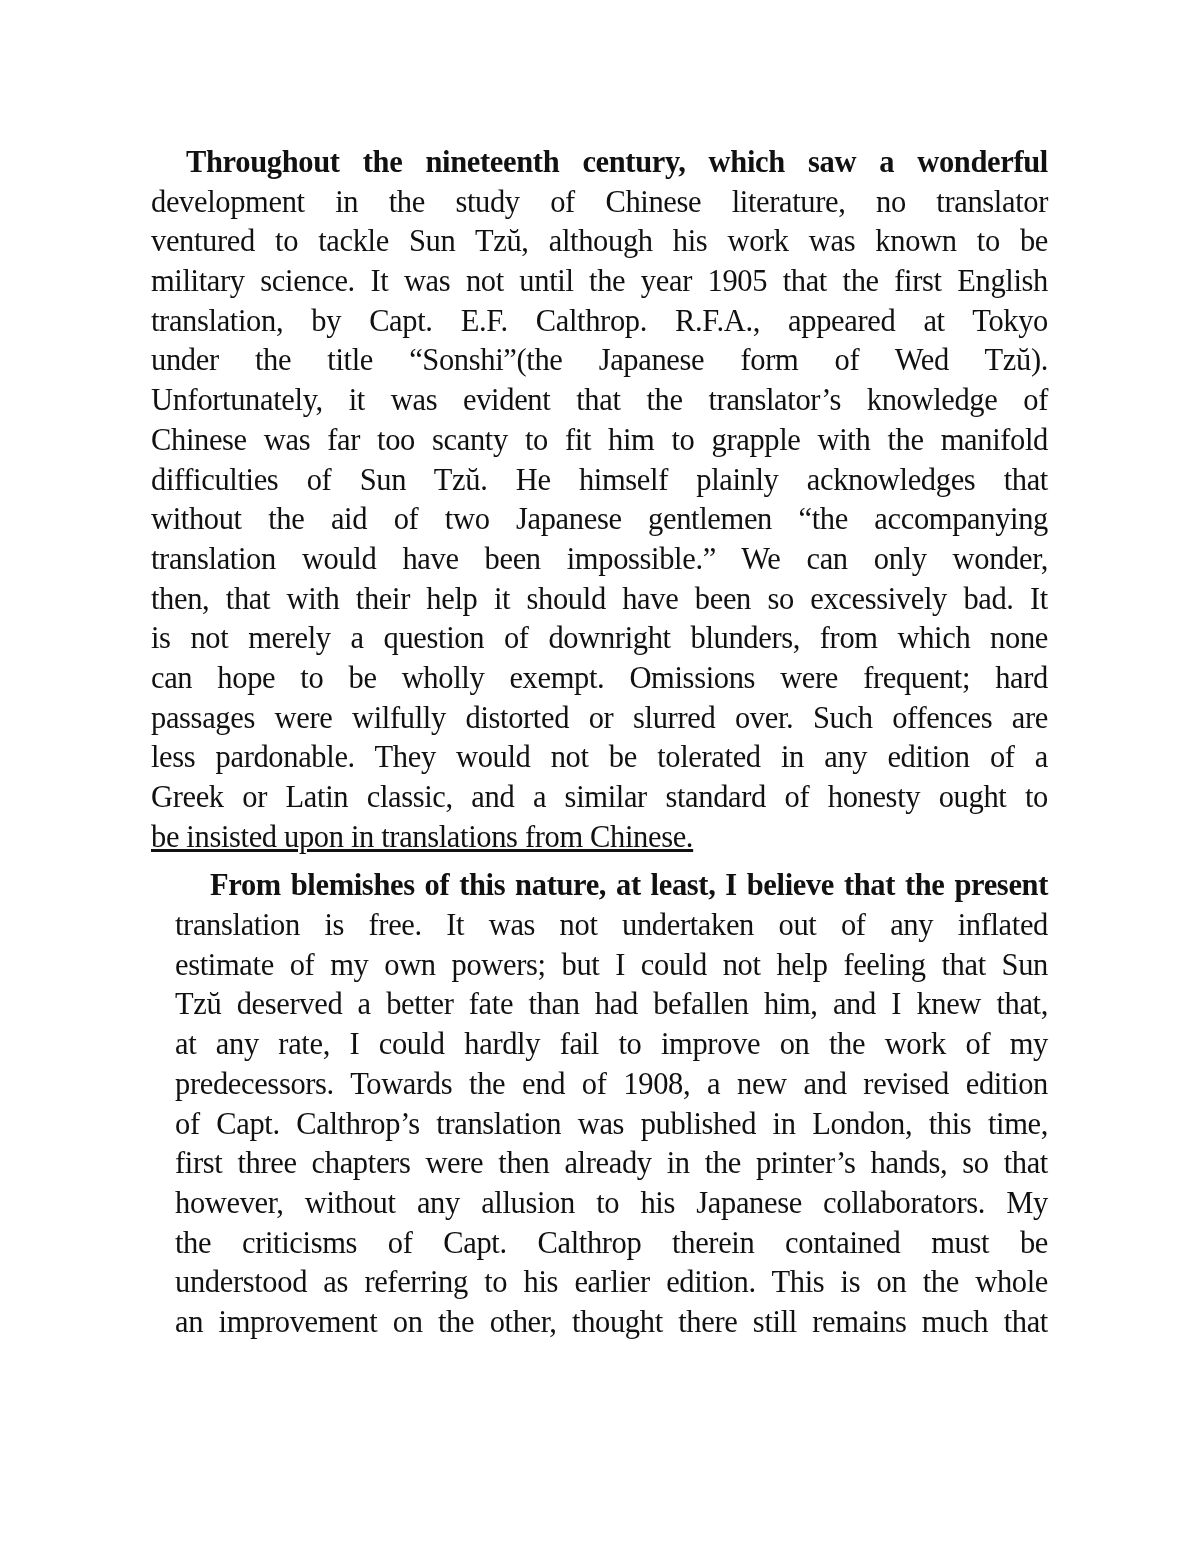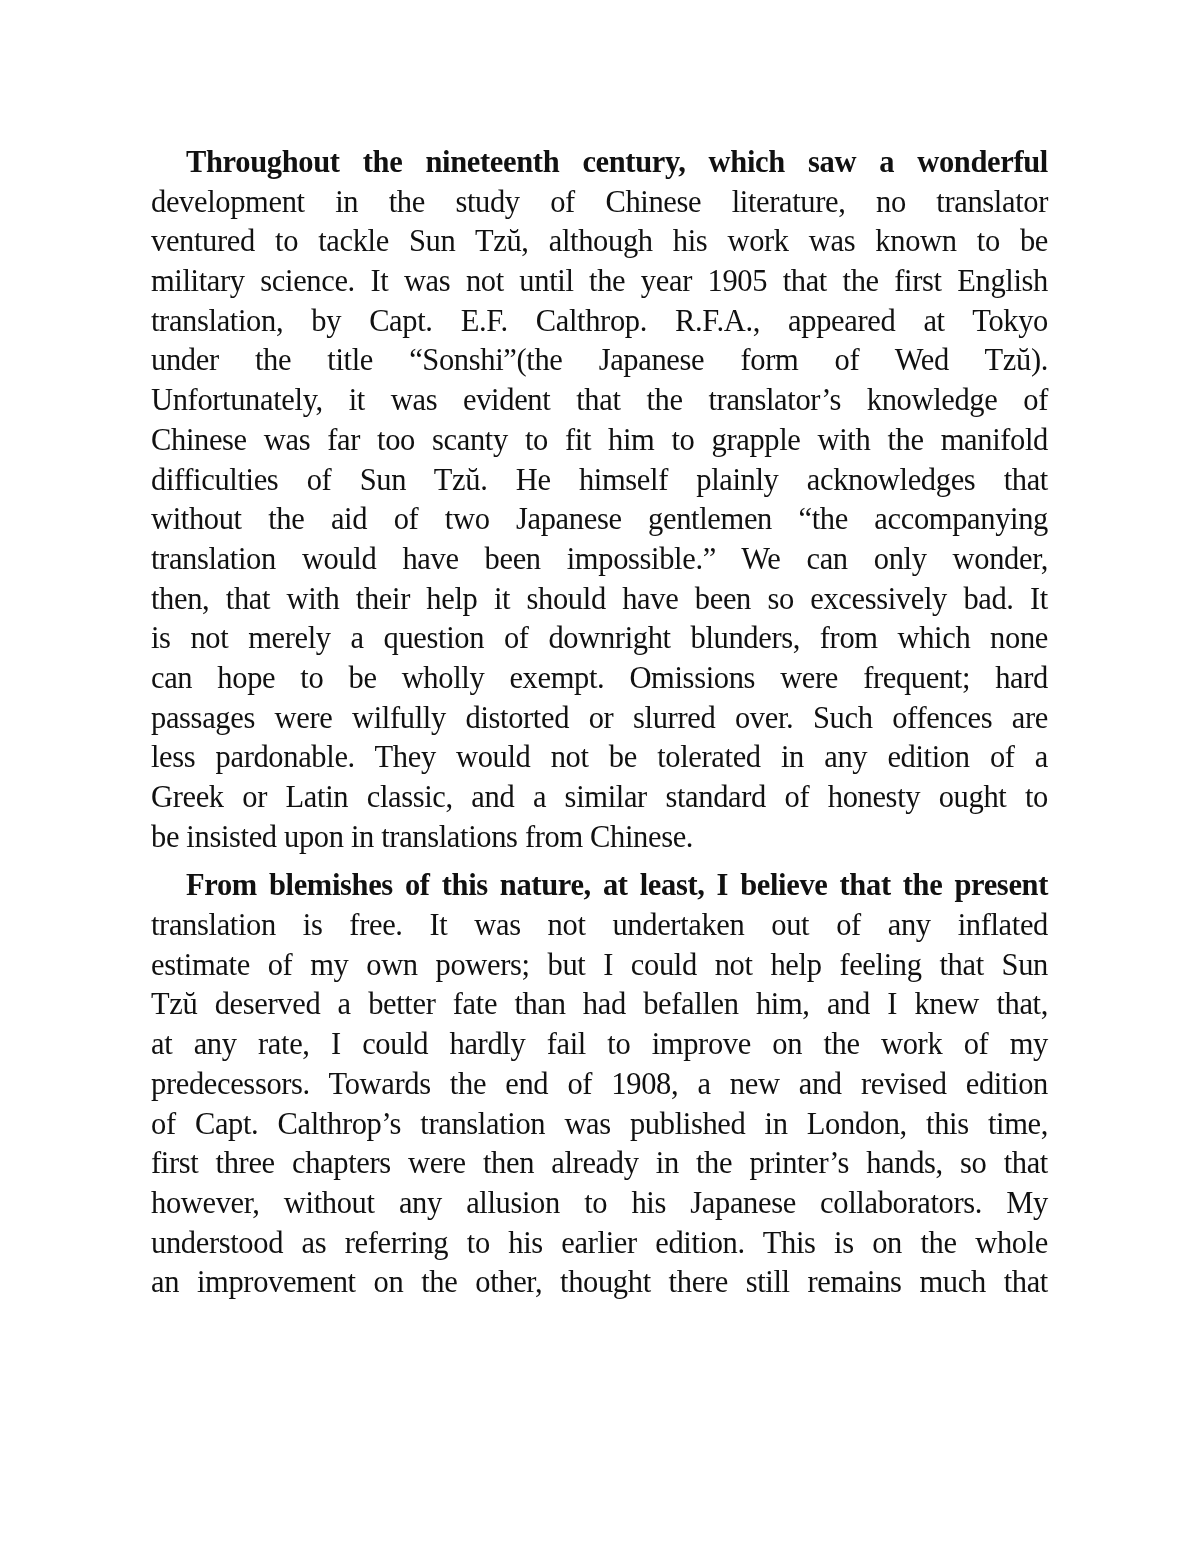--- a/index.html
+++ b/index.html
@@ -1,32 +1,32 @@
 <!DOCTYPE html>
 <html><head>
   <meta charset="utf-8">
   <style>
     html, body { margin: 0; padding: 0; background: #ffffff; }
     body { width: 1200px; height: 1552px; position: relative; overflow: hidden; }
     .page { position: absolute; left: 151px; top: 143px; width: 897px; }
     .para { margin: 0; }
-    .para + .para { margin-top: 9px; }
+    .para + .para { margin-top: 9px; margin-left: 24px; }
     .line {
       font-family: "Liberation Serif", serif;
       font-size: 30.5px;
       line-height: 39.7px;
       color: #111111;
       text-align: justify;
       text-align-last: justify;
       white-space: nowrap;
       height: 39.7px;
       transform-origin: left top;
       letter-spacing: -0.35px;
     }
-    .line.last { text-align-last: left; }
+    .line.last { text-align-last: left; text-decoration: underline; }
     .line.indent { padding-left: 35px; font-weight: bold; }
   </style>
 </head>
 <body>
 
 <div class="page">
   <div class="para">
     <div class="line indent">Throughout the nineteenth century, which saw a wonderful</div>
     <div class="line">development in the study of Chinese literature, no translator</div>
     <div class="line">ventured to tackle Sun Tzŭ, although his work was known to be</div>
@@ -49,16 +49,17 @@
   <div class="para">
     <div class="line indent">From blemishes of this nature, at least, I believe that the present</div>
     <div class="line">translation is free. It was not undertaken out of any inflated</div>
     <div class="line">estimate of my own powers; but I could not help feeling that Sun</div>
     <div class="line">Tzŭ deserved a better fate than had befallen him, and I knew that,</div>
     <div class="line">at any rate, I could hardly fail to improve on the work of my</div>
     <div class="line">predecessors. Towards the end of 1908, a new and revised edition</div>
     <div class="line">of Capt. Calthrop’s translation was published in London, this time,</div>
     <div class="line">first three chapters were then already in the printer’s hands, so that</div>
     <div class="line">however, without any allusion to his Japanese collaborators. My</div>
+    <div class="line">the criticisms of Capt. Calthrop therein contained must be</div>
     <div class="line">understood as referring to his earlier edition. This is on the whole</div>
     <div class="line">an improvement on the other, thought there still remains much that</div>
   </div>
 </div>
 
 </body></html>

